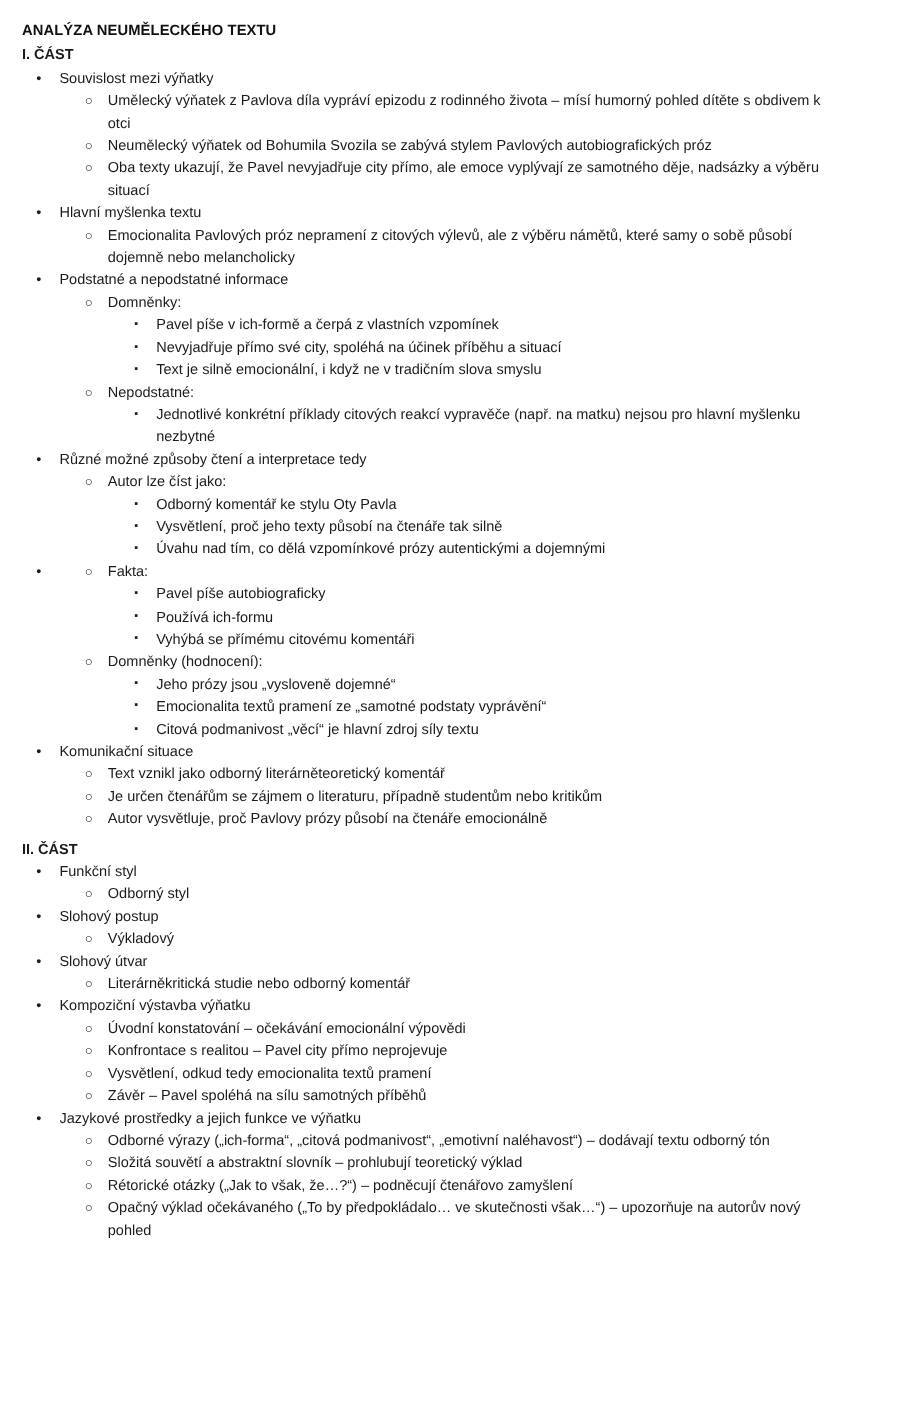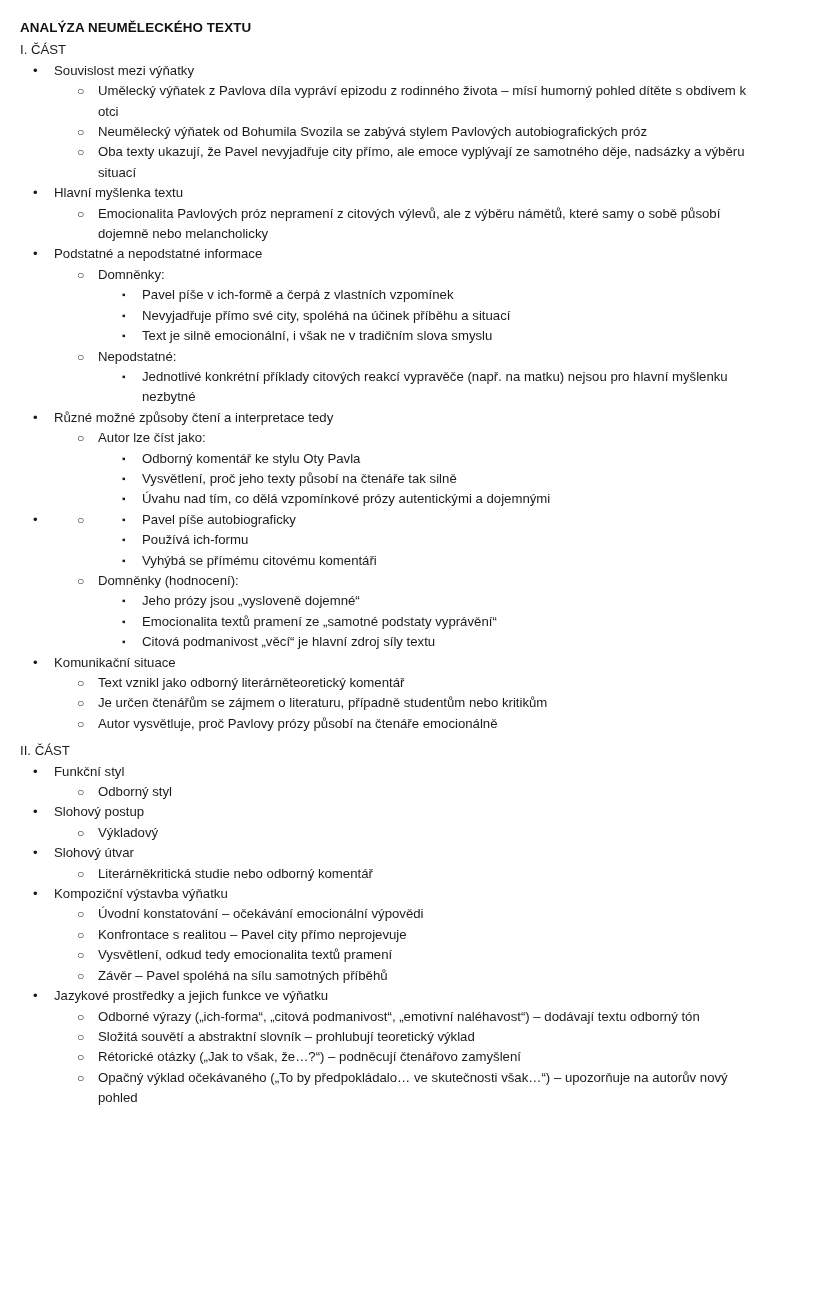--- a/index.html
+++ b/index.html
@@ -28,21 +28,21 @@
     font-size: 13.4px;
     font-weight: bold;
     line-height: 20.4px;
     letter-spacing: 0.1px;
     margin: 0 0 2px 0;
     color: #111111;
   }
 
   .part-heading {
     font-size: 13.2px;
-    font-weight: normal;
+    font-weight: bold;
     line-height: 20.4px;
     margin: 0;
     color: #1b1b1b;
   }
 
   .part-heading.second {
     margin-top: 7px;
   }
 
   ul.lvl1,
@@ -162,21 +162,21 @@
                 <li class="item l3">
                   <span class="bullet">▪</span>
                   <span class="txt">Pavel píše v ich-formě a čerpá z vlastních vzpomínek</span>
                 </li>
                 <li class="item l3">
                   <span class="bullet">▪</span>
                   <span class="txt">Nevyjadřuje přímo své city, spoléhá na účinek příběhu a situací</span>
                 </li>
                 <li class="item l3">
                   <span class="bullet">▪</span>
-                  <span class="txt">Text je silně emocionální, i však ne v tradičním slova smyslu</span>
+                  <span class="txt">Text je silně emocionální, i když ne v tradičním slova smyslu</span>
                 </li>
               </ul>
             </li>
             <li class="item l2">
               <span class="bullet">○</span>
               <span class="txt">Nepodstatné:</span>
               <ul class="lvl3">
                 <li class="item l3">
                   <span class="bullet">▪</span>
                   <span class="txt">Jednotlivé konkrétní příklady citových reakcí vypravěče (např. na matku) nejsou pro hlavní myšlenku nezbytné</span>
@@ -207,20 +207,21 @@
                 </li>
               </ul>
             </li>
           </ul>
         </li>
         <li class="item l1">
           <span class="bullet">•</span>
           <ul class="lvl2">
             <li class="item l2">
               <span class="bullet">○</span>
+              <span class="txt">Fakta:</span>
               <ul class="lvl3">
                 <li class="item l3">
                   <span class="bullet">▪</span>
                   <span class="txt">Pavel píše autobiograficky</span>
                 </li>
                 <li class="item l3">
                   <span class="bullet">▪</span>
                   <span class="txt">Používá ich-formu</span>
                 </li>
                 <li class="item l3">

